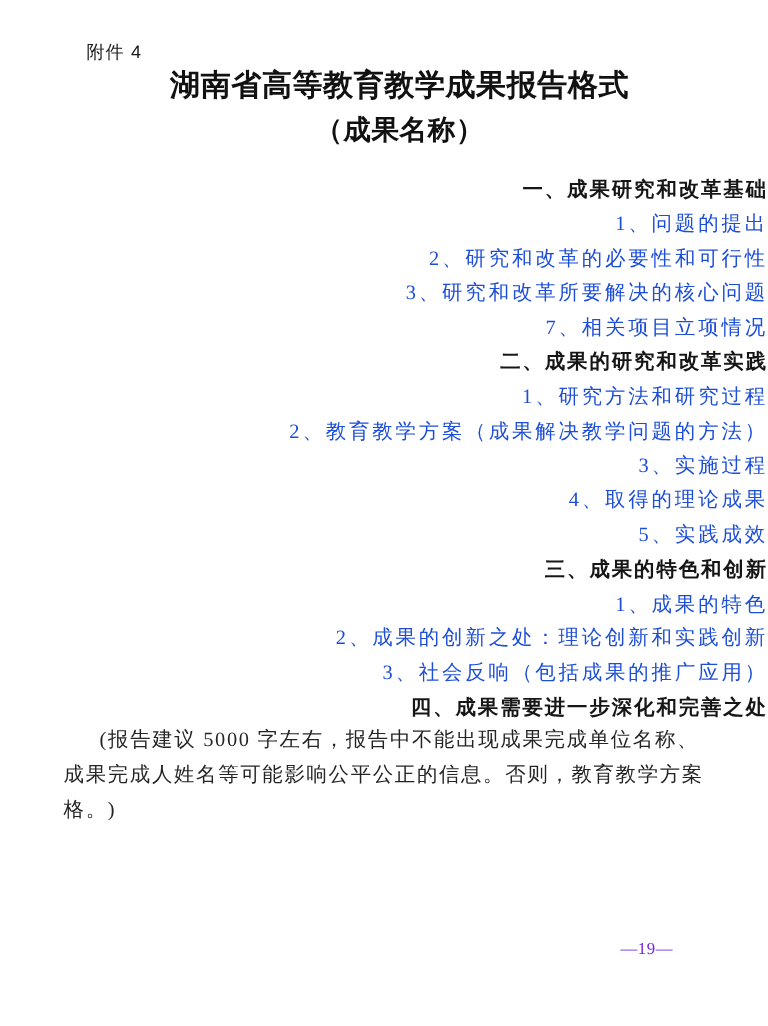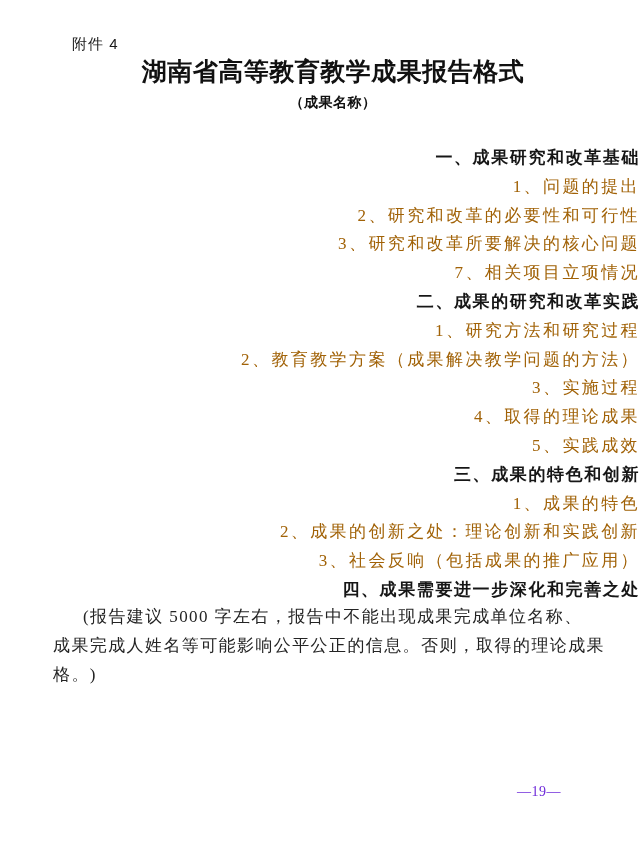--- a/index.html
+++ b/index.html
@@ -41,21 +41,21 @@
   }
   .subtitle {
     position: absolute;
     top: 95px; left: 0;
     width: 100%;
     box-sizing: border-box;
     padding-left: 26px;
     text-align: center;
     font-family: "Liberation Serif", serif;
     font-weight: bold;
-    font-size: 14px;
+    font-size: 23px;
     line-height: 1.2;
     letter-spacing: 0.5px;
     color: #111111;
   }
   .outline {
     position: absolute;
     top: 144px; left: 0;
     width: 100%;
     text-align: right;
   }
@@ -70,21 +70,21 @@
     font-weight: bold;
     font-size: 17px;
     letter-spacing: 1.6px;
     color: #161616;
   }
   .ol-item {
     padding-left: 97px;
     font-family: "Liberation Serif", serif;
     font-size: 17px;
     letter-spacing: 2.4px;
-    color: #a16207;
+    color: #1d4ed8;
   }
   .note {
     position: absolute;
     top: 603px; left: 53px;
     width: 542px;
     font-family: Liberation Serif, serif;
     font-size: 17px;
     line-height: 28.8px;
     letter-spacing: 1.4px;
     color: #242424;
@@ -125,19 +125,19 @@
     <div class="ol-line ol-item">5、实践成效</div>
     <div class="ol-line ol-heading">三、成果的特色和创新</div>
     <div class="ol-line ol-item">1、成果的特色</div>
     <div class="ol-line ol-item">2、成果的创新之处：理论创新和实践创新</div>
     <div class="ol-line ol-item">3、社会反响（包括成果的推广应用）</div>
     <div class="ol-line ol-heading">四、成果需要进一步深化和完善之处</div>
   </div>
 
   <div class="note">
     <div class="nl first">(报告建议 5000 字左右，报告中不能出现成果完成单位名称、</div>
-    <div class="nl">成果完成人姓名等可能影响公平公正的信息。否则，取得的理论成果</div>
+    <div class="nl">成果完成人姓名等可能影响公平公正的信息。否则，教育教学方案</div>
     <div class="nl">格。)</div>
   </div>
 
   <div class="pageno">—19—</div>
 
 </div>
 
 </body></html>

